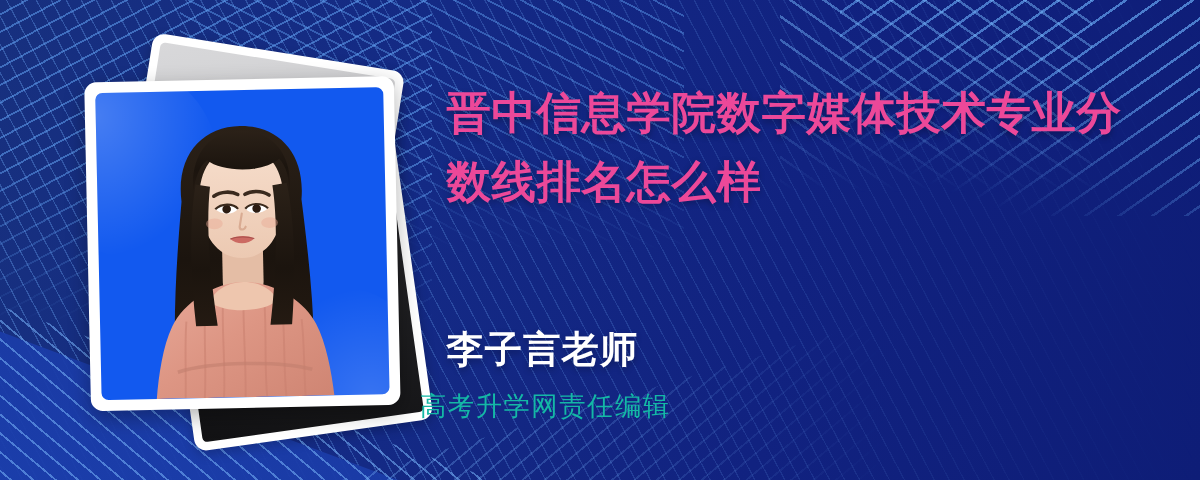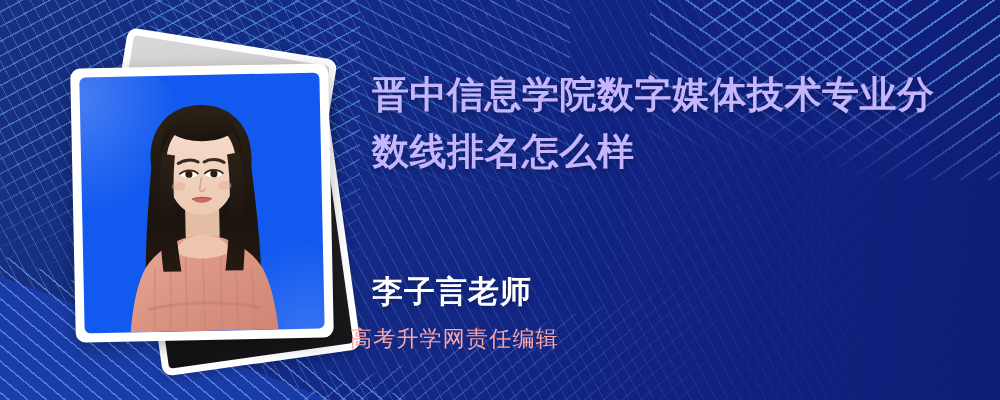--- a/index.html
+++ b/index.html
@@ -231,21 +231,21 @@
   }
 
   
   #text-block {
     position: absolute;
     left: 372px;
     top: 66px;
     width: 600px;
   }
   #headline {
-    color: #c4b5fd;
+    color: #ec4899;
     font-size: 37px;
     font-weight: bold;
     line-height: 57px;
     letter-spacing: 0.5px;
     text-shadow: 0 2px 5px rgba(0,0,0,0.30);
     width: 590px;
   }
   #byline {
     position: absolute;
     left: 372px;
@@ -254,21 +254,21 @@
   #author-name {
     color: #ffffff;
     font-size: 31px;
     font-weight: bold;
     letter-spacing: 1px;
     text-shadow: 0 2px 5px rgba(0,0,0,0.28);
   }
   #author-role {
     margin-top: 11px;
     margin-left: -22px;
-    color: #fca5a5;
+    color: #14b8a6;
     font-size: 22px;
     font-weight: normal;
     letter-spacing: 1.2px;
   }
 </style>
 </head>
 <body>
 
 <div id="banner">
 

